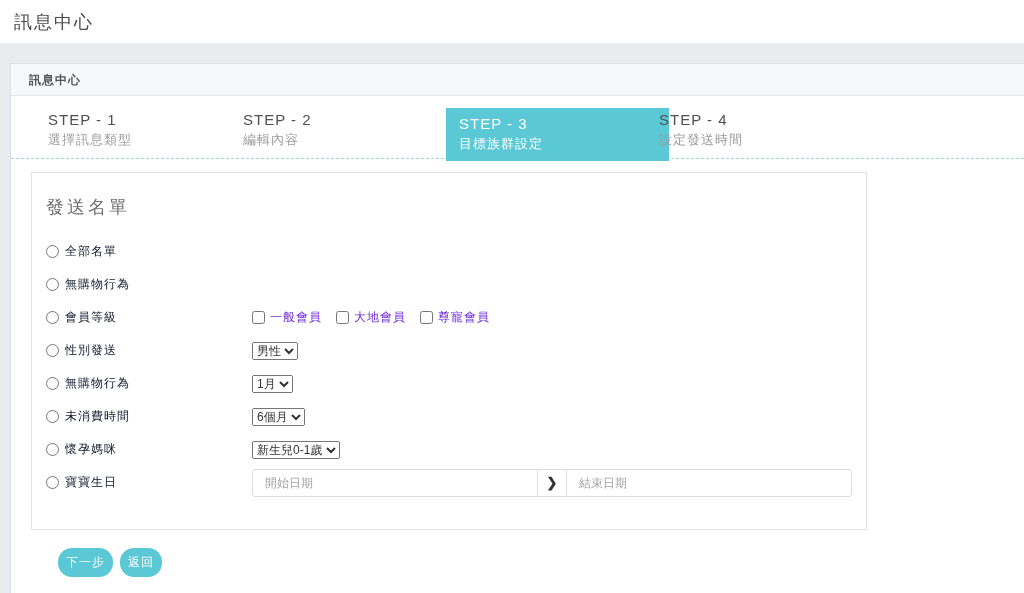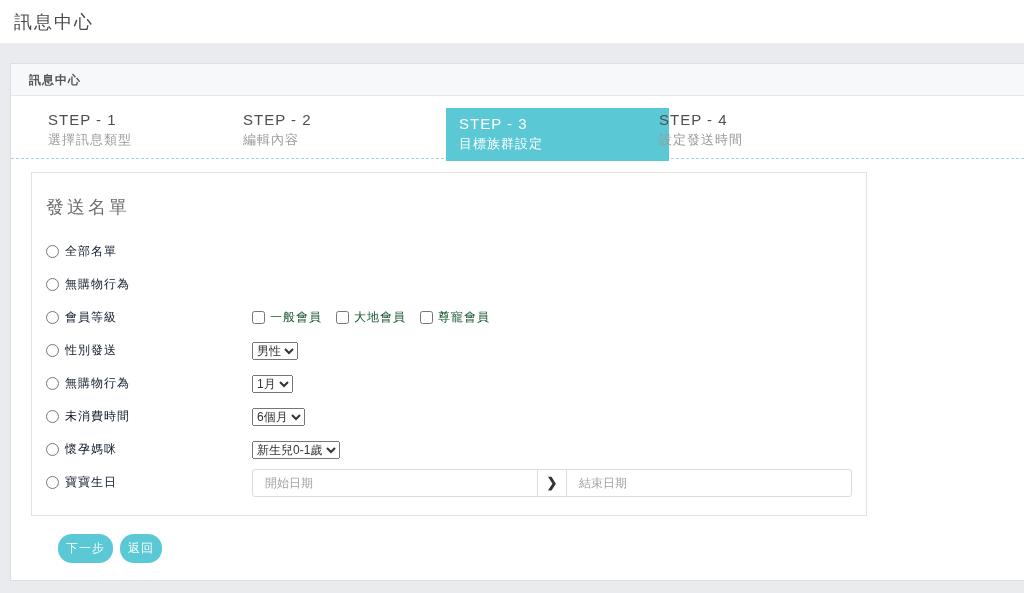--- a/index.html
+++ b/index.html
@@ -55,35 +55,35 @@
     padding: 7px 13px 8px 13px;
   }
   .step.active .step-num, .step.active .step-lab { color: #ffffff; }
 
   
   .form-card {
     margin: 13px 0 0 20px;
     width: 836px;
     background: #ffffff;
     border: 1px solid #e2e2e2;
-    padding: 22px 14px 16px 14px;
+    padding: 22px 14px 30px 14px;
   }
   .form-heading {
     font-size: 18px; color: #6e6e6e; letter-spacing: 3px;
     margin-bottom: 16px;
   }
   .frow { display: flex; align-items: center; height: 33px; }
   .frow-label { display: flex; align-items: center; width: 206px; flex: 0 0 206px; }
   .frow-label input[type="radio"] { width: 13px; height: 13px; margin: 0 6px 0 0; }
   .frow-label .lab-text { font-size: 12px; color: #0f172a; letter-spacing: 1px; }
 
   .cb-group { display: flex; align-items: center; gap: 14px; }
   .cb-item { display: flex; align-items: center; }
   .cb-item input[type="checkbox"] { width: 13px; height: 13px; margin: 0 5px 0 0; }
-  .cb-item .cb-text { font-size: 12px; color: #14532d; letter-spacing: 1px; }
+  .cb-item .cb-text { font-size: 12px; color: #6d28d9; letter-spacing: 1px; }
 
   .frow select { font-size: 12px; color: #333333; font-family: inherit; }
 
   .date-group {
     display: flex; align-items: stretch;
     width: 600px; height: 28px;
     border: 1px solid #dcdcdc; border-radius: 3px;
     background: #ffffff; overflow: hidden;
   }
   .date-input {

